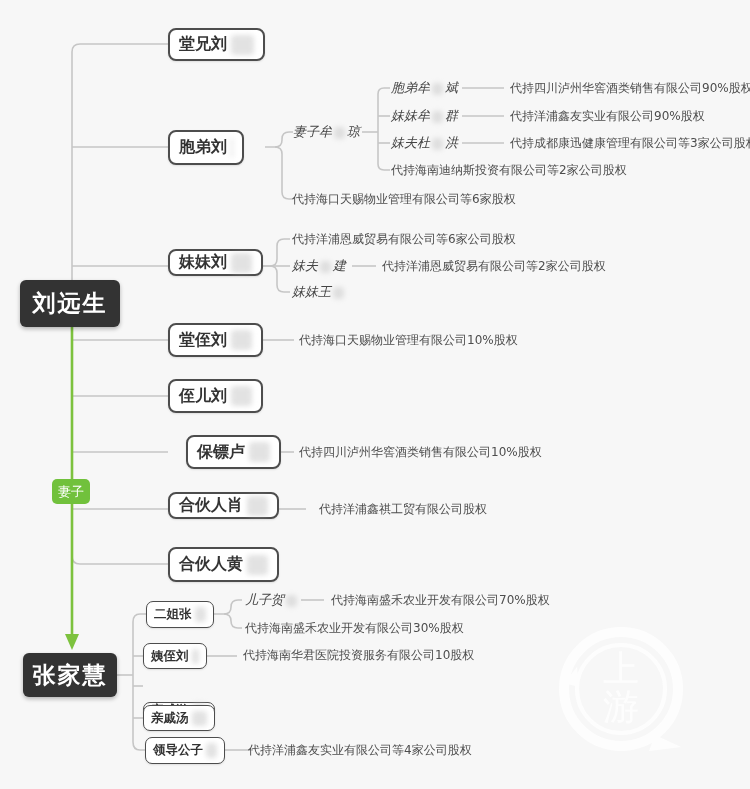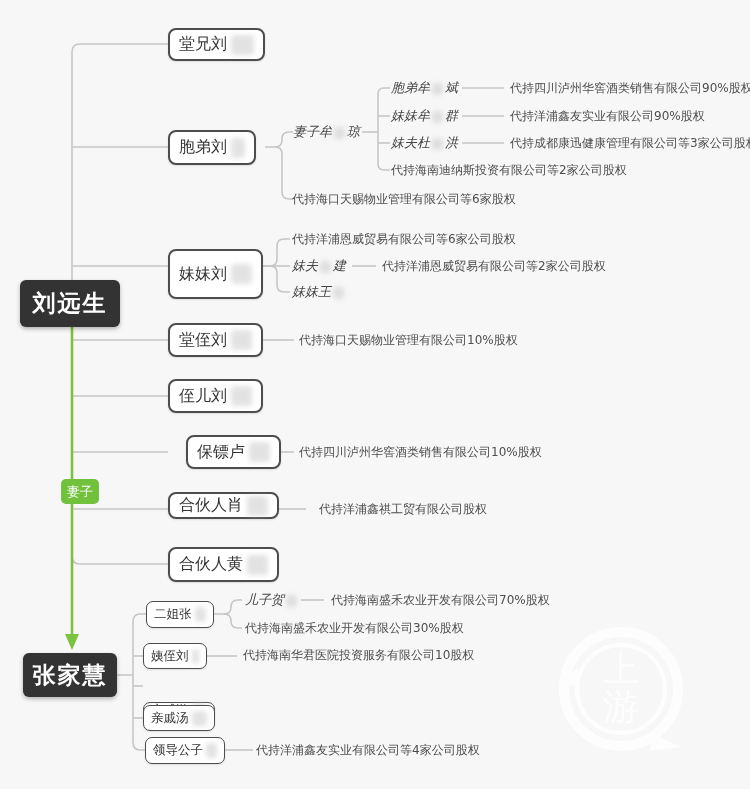--- a/index.html
+++ b/index.html
@@ -8,37 +8,37 @@
     position:relative; background:#f7f7f7; overflow:hidden;
     font-family:"DejaVu Sans","Liberation Sans",sans-serif;
   }
   #canvas { position:absolute; inset:0; width:750px; height:789px; }
   svg.lines { position:absolute; left:0; top:0; }
   .conn { fill:none; stroke:#c6c6c6; stroke-width:1.6; }
   .green-line { fill:none; stroke:#7dc23e; stroke-width:2.6; }
   .node {
     position:absolute; background:#fff; border:2px solid #4d4d4d; border-radius:8px;
     display:flex; align-items:center; padding:0 9px; white-space:nowrap;
-    color:#333; font-size:16px; box-shadow:0 1px 2px rgba(0,0,0,.10);
+    color:#333; font-size:16px; box-shadow:0 1px 2px rgba(0,0,0,.10);font-weight:bold;
   }
   .node.sm { font-size:12.5px; border-width:1.5px; border-radius:7px; padding:0 7px; }
   .dark {
     position:absolute; background:#333; color:#fff; border-radius:6px;
     display:flex; align-items:center; justify-content:center;
     font-weight:bold; font-size:23px; letter-spacing:2px;
     box-shadow:0 2px 4px rgba(0,0,0,.28);
   }
   .leaf {
     position:absolute; transform:translateY(-50%);
     font-size:12px; color:#4d4d4d; white-space:nowrap;
   }
   .leaf.name { font-size:13px; color:#444;font-style:italic; }
   .tag {
     position:absolute; background:#71c13c; color:#fff; font-size:13px;
-    border-radius:5px; display:flex; align-items:center; justify-content:center;margin-left:9px;
+    border-radius:5px; display:flex; align-items:center; justify-content:center;
   }
   .rd { display:inline-block; vertical-align:middle; background:#c6c6c6;
         opacity:.5; filter:blur(2.5px); border-radius:4px; }
   .rd.lg { width:30px; height:20px; margin-left:4px; }
   .rd.md { width:20px; height:15px; margin-left:3px; }
   .rd.xs { width:11px; height:12px; margin:0 2px; }
 </style>
 </head>
 <body>
 
@@ -112,25 +112,25 @@
     <span>张家慧</span>
   </div>
   <div class="tag" style="left:52px;top:479px;width:38px;height:25px">
     <span>妻子</span>
   </div>
 
   <div class="node" style="left:168px;top:28px;width:97px;height:33px">
     <span>堂兄刘</span>
     <span class="rd lg"></span>
   </div>
-  <div class="node" style="left:168px;top:130px;width:88px;height:35px">
+  <div class="node" style="left:168px;top:130px;width:76px;height:35px">
     <span>胞弟刘</span>
     <span class="rd lg"></span>
   </div>
-  <div class="node" style="left:168px;top:249px;width:95px;height:50px">
+  <div class="node" style="left:168px;top:249px;width:95px;height:27px">
     <span>妹妹刘</span>
     <span class="rd lg"></span>
   </div>
   <div class="node" style="left:168px;top:323px;width:95px;height:34px">
     <span>堂侄刘</span>
     <span class="rd lg"></span>
   </div>
   <div class="node" style="left:168px;top:379px;width:95px;height:34px">
     <span>侄儿刘</span>
     <span class="rd lg"></span>
@@ -199,15 +199,15 @@
     <span>领导公子</span>
     <span class="rd md"></span>
   </div>
 
   <div class="leaf name" style="left:245px;top:600px">
     <span>儿子贺</span><span class="rd xs"></span>
   </div>
   <div class="leaf" style="left:331px;top:600px">代持海南盛禾农业开发有限公司70%股权</div>
   <div class="leaf" style="left:245px;top:628px">代持海南盛禾农业开发有限公司30%股权</div>
   <div class="leaf" style="left:243px;top:655px">代持海南华君医院投资服务有限公司10股权</div>
-  <div class="leaf" style="left:256px;top:750px">代持洋浦鑫友实业有限公司等4家公司股权</div>
+  <div class="leaf" style="left:248px;top:750px">代持洋浦鑫友实业有限公司等4家公司股权</div>
 
 </div>
 
 </body></html>

